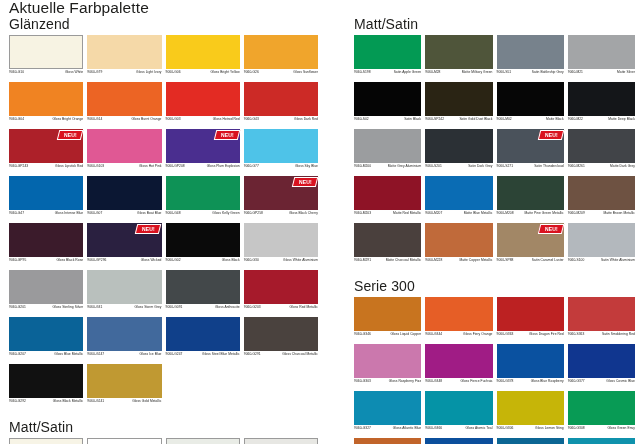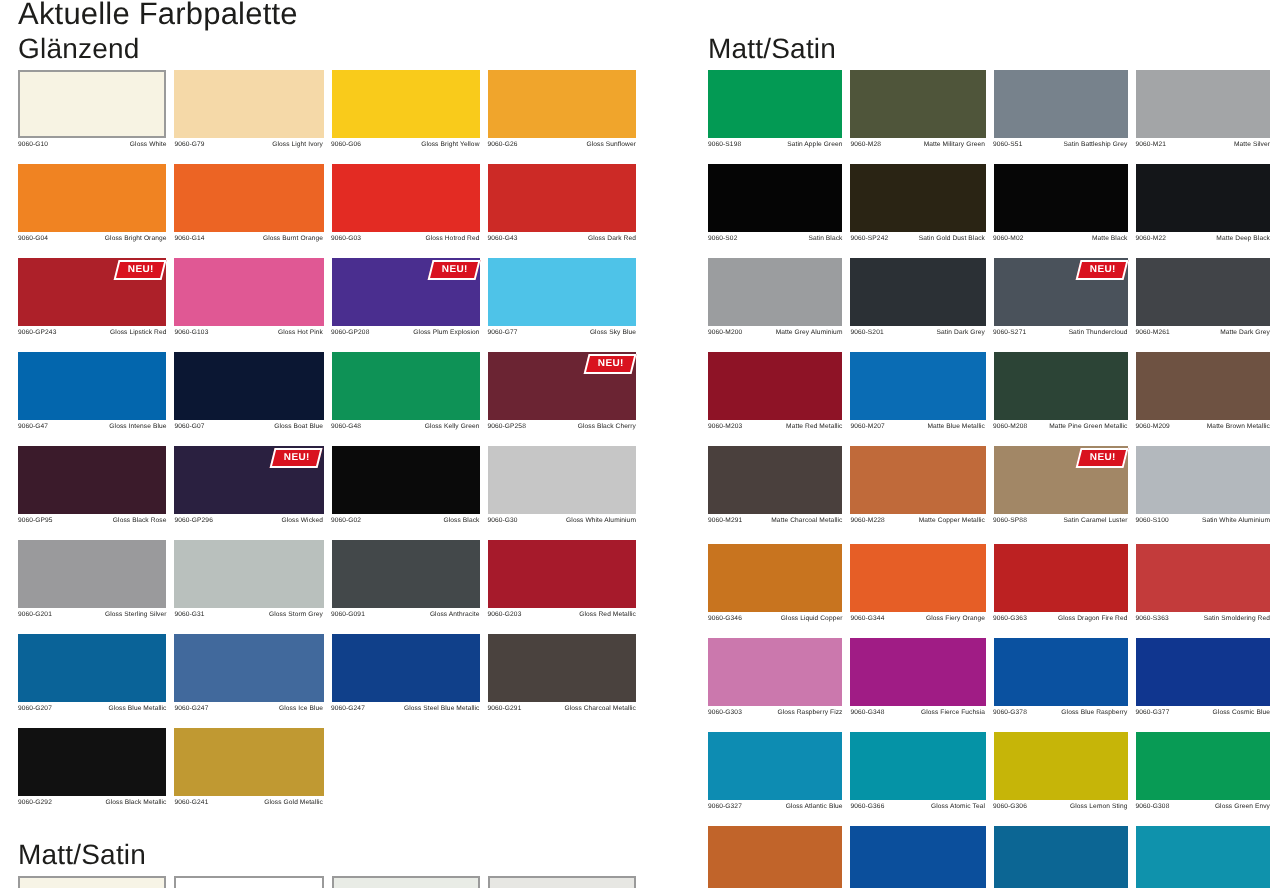--- a/index.html
+++ b/index.html
@@ -484,20 +484,21 @@
             <div class="swatch">
               <div class="chip" style="background: rgb(179, 184, 189);"></div>
               <div class="meta">
                 <span class="code">9060-S100</span>
                 <span class="cname">Satin White Aluminium</span>
               </div>
             </div>
           </div>
         </div>
         <div class="section">
+          <div class="section-head spaced">Serie 300</div>
           <div class="grid">
             <div class="swatch">
               <div class="chip" style="background: rgb(200, 116, 31);"></div>
               <div class="meta">
                 <span class="code">9060-G346</span>
                 <span class="cname">Gloss Liquid Copper</span>
               </div>
             </div>
             <div class="swatch">
               <div class="chip" style="background: rgb(230, 94, 38);"></div>

